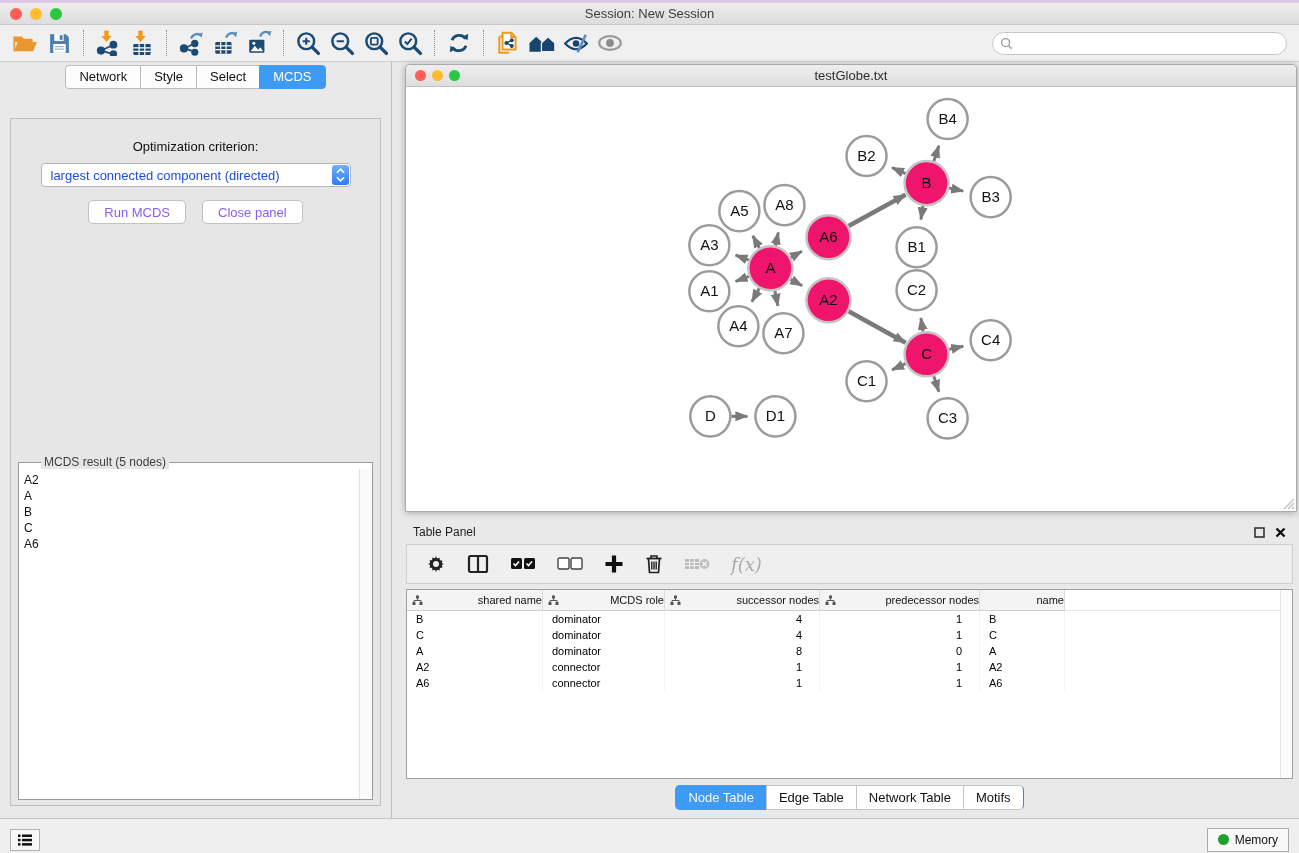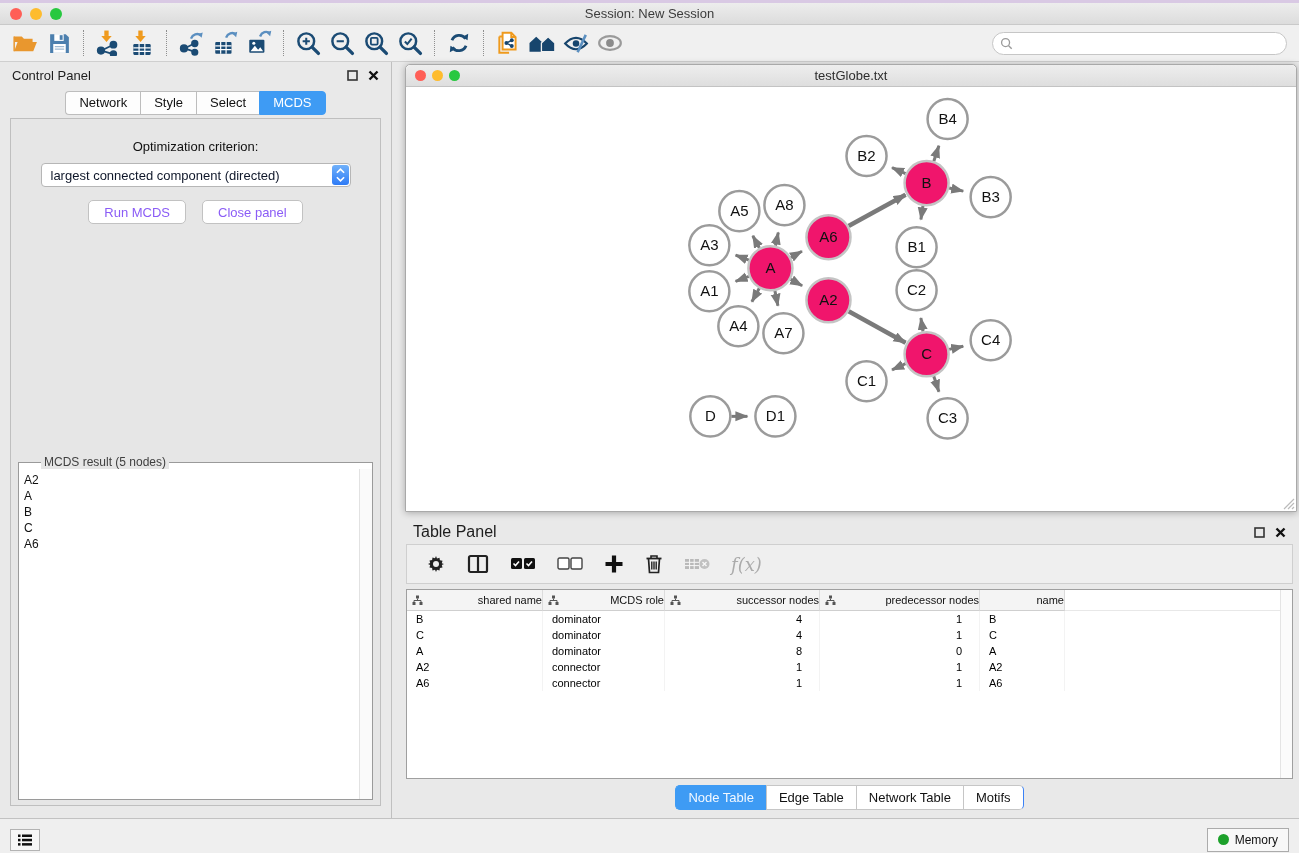--- a/index.html
+++ b/index.html
@@ -33,21 +33,21 @@
   .cp-tabs { display:flex; justify-content:center; position:relative; z-index:2; margin-top:3px; }
   .ctab { font-size:13px; padding:3px 13px 4px; background:#FDFDFD; border:1px solid #BDBDBD;
           border-right:none; color:#111; cursor:default; }
   .ctab:first-child { border-radius:4px 0 0 4px; }
   .ctab:last-child { border-right:1px solid #BDBDBD; border-radius:0 4px 4px 0; }
   .ctab.active { background:#3E9BF4; border-color:#3E9BF4; color:#fff; }
   .cp-body { position:absolute; top:56px; left:10px; right:10px; bottom:12px;
              background:#E6E6E6; border:1px solid #BFBFBF; }
   .opt-label { text-align:center; margin-top:20px; font-size:13px; color:#111; }
   .mac-select { margin:9px auto 0; width:310px; height:24px; background:#fff; border:1px solid #B6B6B6;
-                border-radius:4px; display:flex; align-items:center; font-size:13px; color:#0f172a;
+                border-radius:4px; display:flex; align-items:center; font-size:13px; color:#1d4ed8;
                 padding-left:9px; position:relative; }
   .mac-select .spin { position:absolute; right:1px; top:1px; width:17px; height:20px; border-radius:3px;
                       background:linear-gradient(#70B1FA,#2E7BF6); display:flex; flex-direction:column;
                       align-items:center; justify-content:center; gap:2px; }
   .btn-row { display:flex; justify-content:center; gap:16px; margin-top:13px; }
   .mac-btn { height:24px; padding:0 15px; background:#FFF; border:1px solid #C2C2C2; border-radius:5px;
              font-size:13px; color:#8b5cf6; display:flex; align-items:center; }
   fieldset.mcds { position:absolute; left:7px; right:7px; top:336px; bottom:5px;
                   border:1px solid #9A9A9A; background:#fff; }
   fieldset.mcds legend { font-size:12px; color:#404040; margin-left:22px; padding:0 3px; background:#E6E6E6; }
@@ -65,21 +65,21 @@
   .net-titlebar { height:23px; background:linear-gradient(#EEEEEE,#DEDEDE); border-bottom:1px solid #C3C3C3;
                   border-radius:5px 5px 0 0; position:relative; display:flex; align-items:center; }
   .net-titlebar .traffic { margin-left:9px; gap:6px; }
   .net-titlebar .light { width:11px; height:11px; }
   .net-title { position:absolute; left:0; right:0; text-align:center; font-size:13px; color:#2e2e2e; }
   .net-body { flex:1; position:relative; }
   #graph-svg { width:100%; height:100%; display:block; }
   .corner-grip { position:absolute; right:1px; bottom:1px; }
 
   .table-panel { margin-top:8px; padding:0 6px 0 1px; }
-  .tp-header { height:24px; display:flex; align-items:center; font-size:16px; color:#1d1d1d; padding:0 7px; }
+  .tp-header { height:24px; display:flex; align-items:center; font-size:12px; color:#1d1d1d; padding:0 7px; }
   .tp-header-icons { margin-left:auto; display:flex; gap:10px; align-items:center; }
   .tp-toolbar { height:40px; background:#EFEFEF; border:1px solid #CFCFCF;
                 display:flex; align-items:center; gap:21px; padding:0 19px; }
   .fx { font-family:"DejaVu Serif", serif; font-style:italic; font-size:18px; color:#ABABAB; }
   .tp-table { margin-top:5px; height:190px; background:#fff; border:1px solid #9F9F9F;
               position:relative; overflow:hidden; }
   .thead { display:flex; }
   .th { background:#F4F4F4; border-right:1px solid #DCDCDC; border-bottom:1px solid #CFCFCF;
         height:21px; position:relative; font-size:11px; color:#111;
         display:flex; align-items:center; justify-content:flex-end; }
@@ -270,31 +270,20 @@
         <circle cx="6" cy="6" r="4.3" stroke="#9A9A9A" stroke-width="1.4" fill="none"></circle>
         <path d="M9.3 9.3l3.3 3.3" stroke="#9A9A9A" stroke-width="1.5"></path>
       </svg>
     <span></span>
   </div>
 </div>
 
 <div class="main">
 
   <div class="control-panel">
-    <div class="cp-header">
-      <span>Control Panel</span>
-      <span class="cp-header-icons">
-        <svg width="11" height="11" viewBox="0 0 11 11">
-            <rect x="1" y="1" width="9" height="9" fill="none" stroke="#333" stroke-width="1.6"></rect>
-          </svg>
-        <svg width="11" height="11" viewBox="0 0 11 11">
-            <path d="M1.5 1.5l8 8M9.5 1.5l-8 8" stroke="#111" stroke-width="2.4"></path>
-          </svg>
-      </span>
-    </div>
     <div class="cp-tabs">
         <div class="ctab">Network</div>
         <div class="ctab">Style</div>
         <div class="ctab">Select</div>
         <div class="ctab active">MCDS</div>
       </div>
     <div class="cp-body">
       <div class="opt-label">Optimization criterion:</div>
       <div class="mac-select">
         <span>largest connected component (directed)</span>

